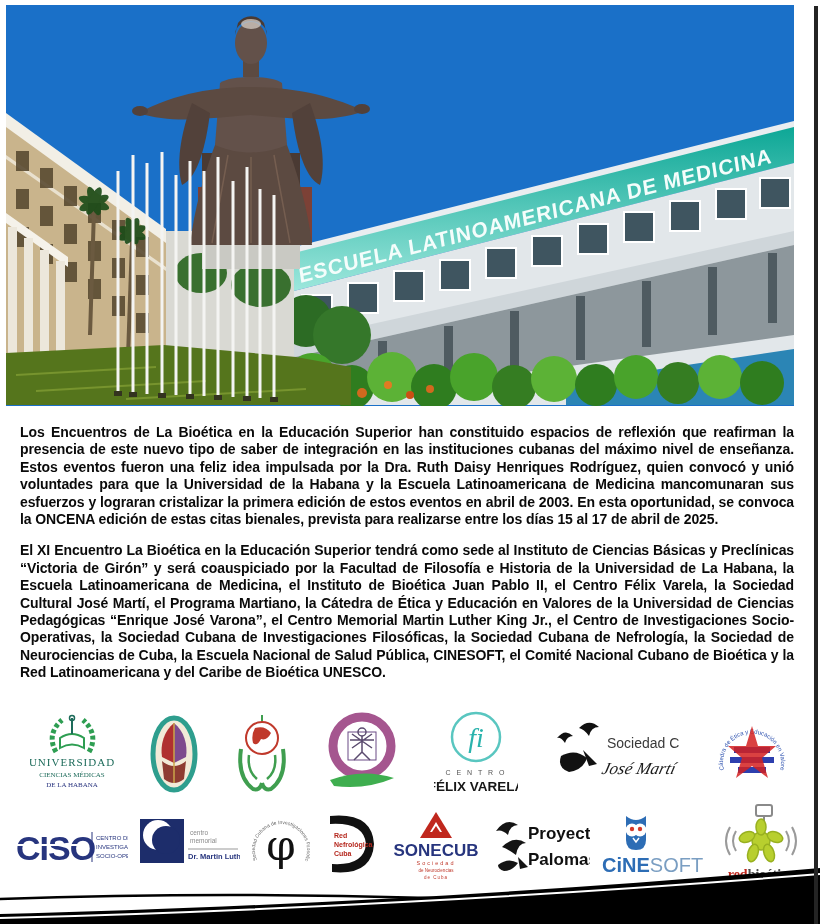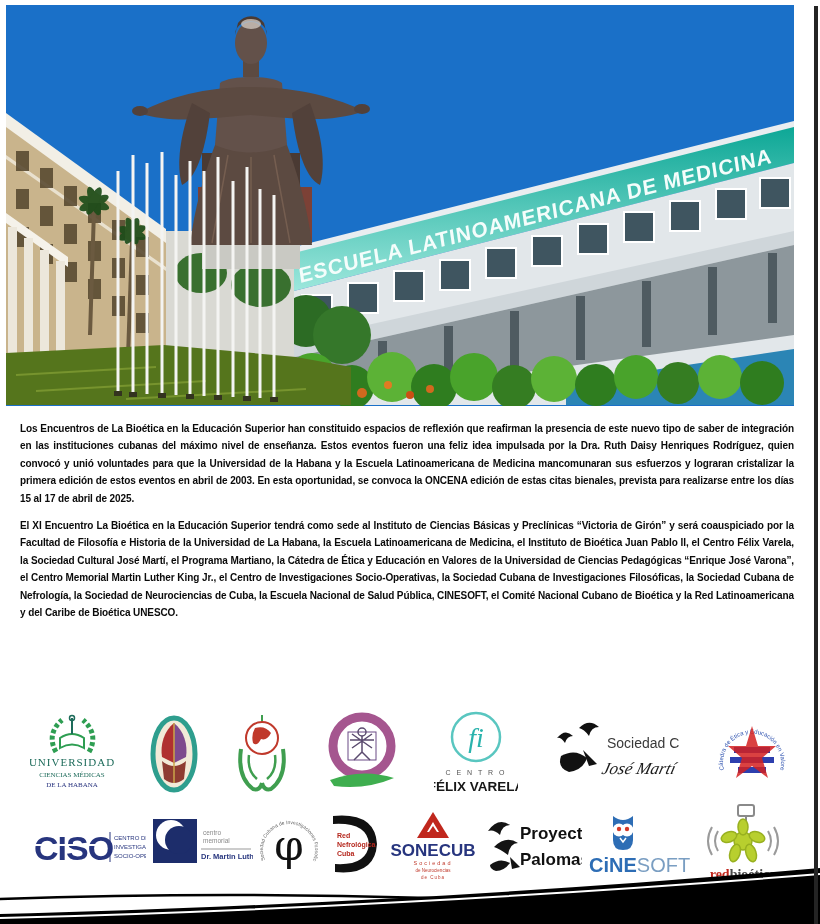--- a/index.html
+++ b/index.html
@@ -4,28 +4,28 @@
 <style>
   html,body{margin:0;padding:0;}
   body{
     width:820px;height:924px;position:relative;overflow:hidden;
     background:#ffffff;font-family:"Liberation Sans",sans-serif;
   }
   .hero{position:absolute;left:6px;top:5px;width:788px;height:401px;}
   .hero svg{display:block;width:100%;height:100%;}
   .paragraphs{position:absolute;left:0;top:410px;width:820px;padding:0 26px 0 20px;box-sizing:border-box;}
   .para{
-    font-weight:bold;font-size:10px;line-height:17.4px;color:#0a0a0a;
+    font-weight:bold;font-size:14px;line-height:17.4px;color:#0a0a0a;
     text-align:justify;letter-spacing:-0.1px;
   }
   .para + .para{}
   .logos-row{position:absolute;left:0;width:820px;display:flex;align-items:center;
     justify-content:space-between;box-sizing:border-box;}
   .row1{top:706px;height:96px;padding:0 30px;}
-  .row2{top:802px;height:88px;padding:0 34px;}
+  .row2{top:802px;height:88px;padding:0 16px;}
   .logo{flex:0 0 auto;display:flex;flex-direction:column;align-items:flex-end;justify-content:center;}
   .logo svg{display:block;}
   .swoosh{position:absolute;left:0;bottom:0;width:820px;height:72px;}
   .edge-line{position:absolute;right:2px;top:6px;bottom:0;width:4px;background:#242424;}
   .serif{font-family:"Liberation Serif",serif;}
 </style>
 </head>
 <body>
 
 <div class="hero">

